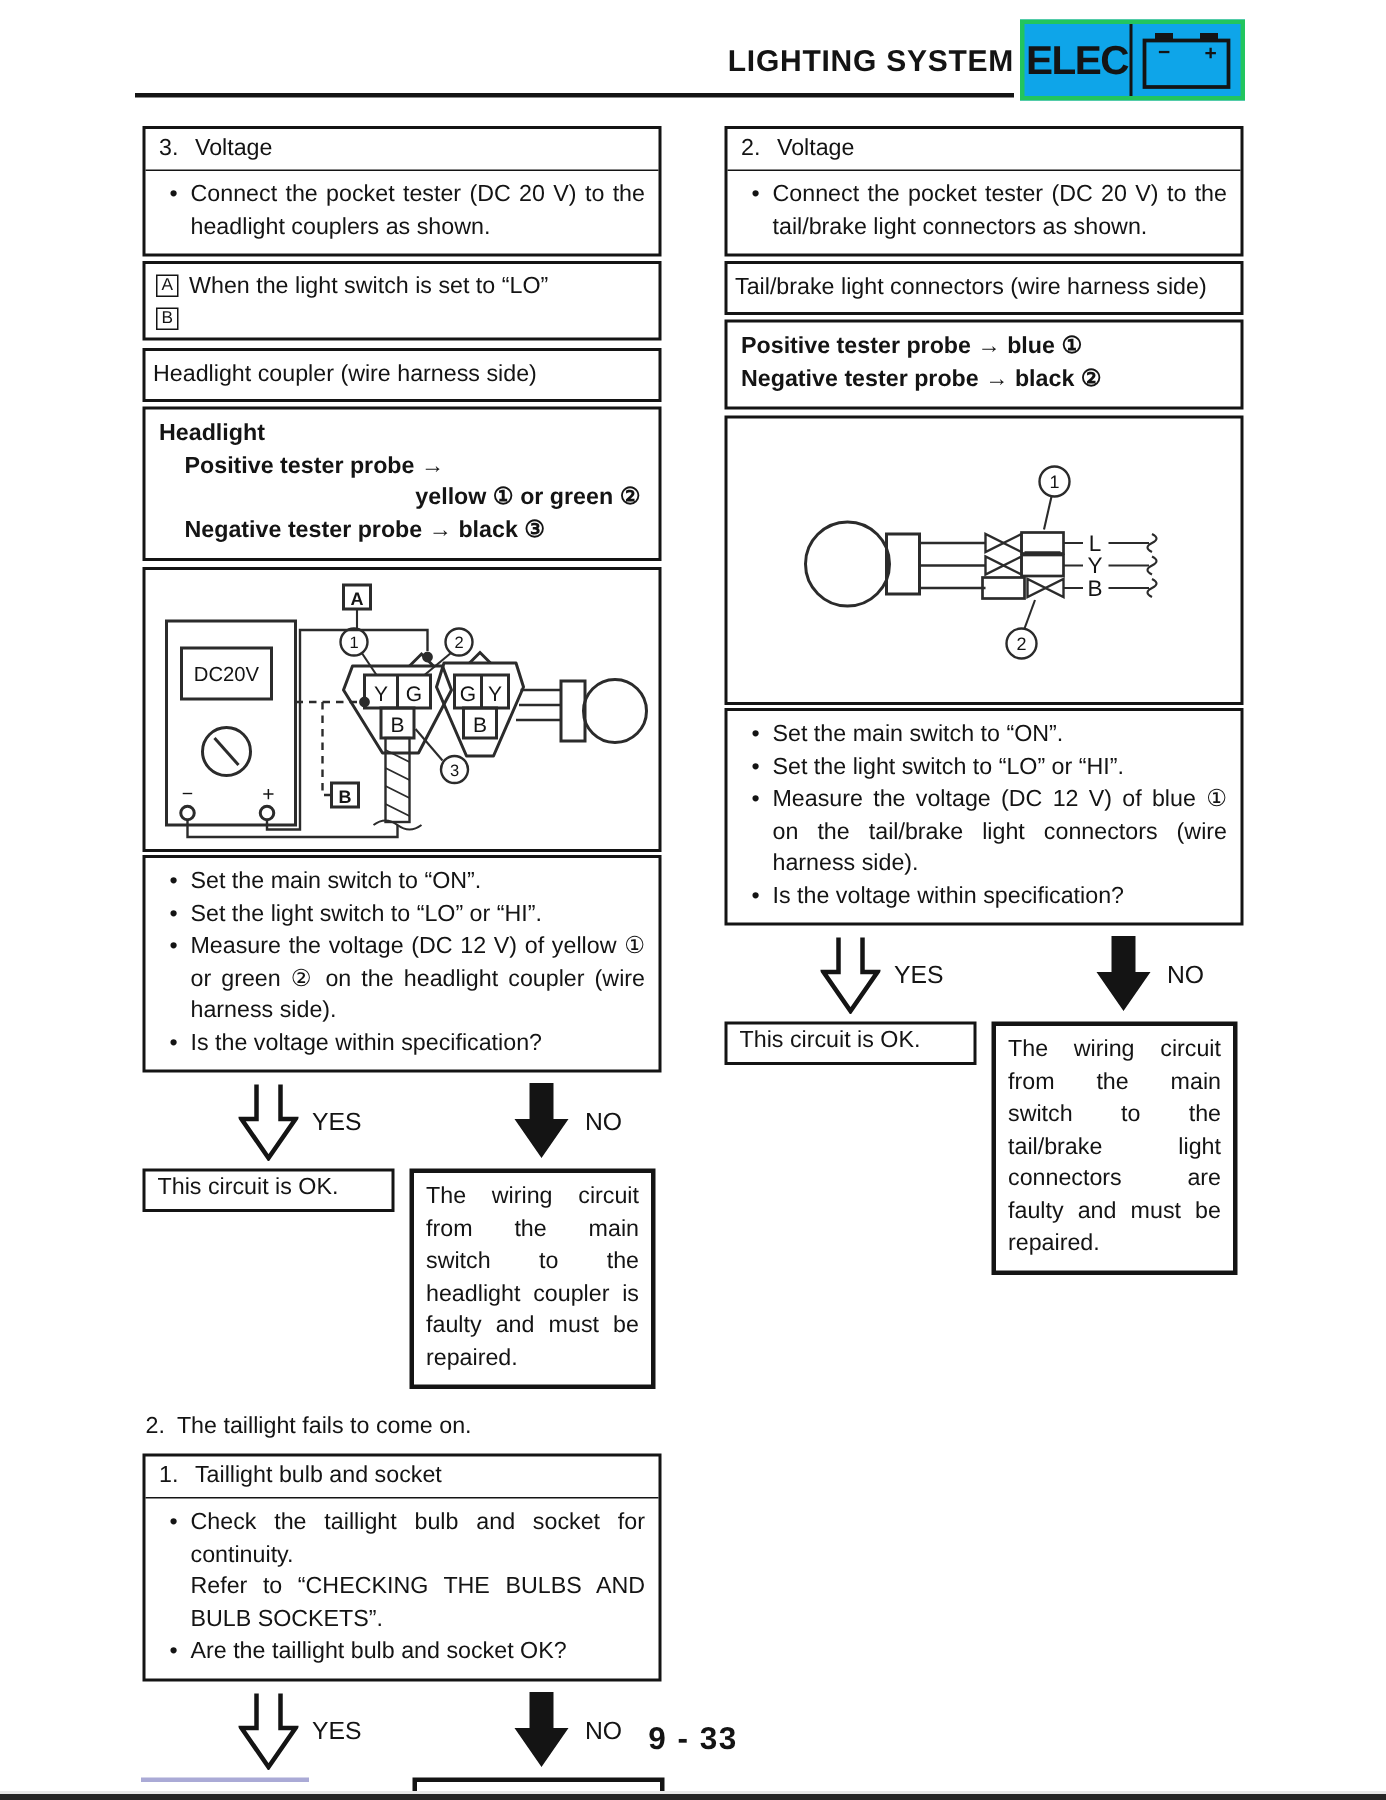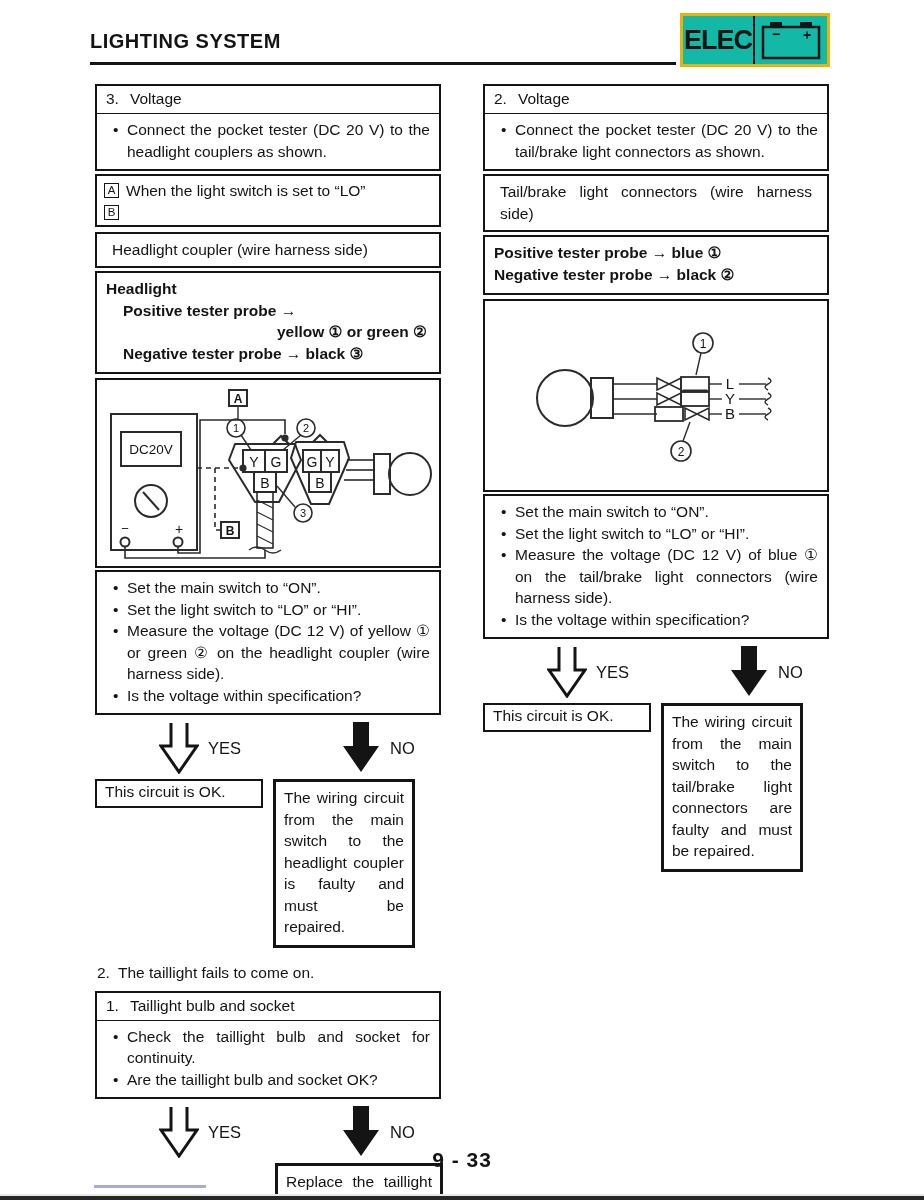--- a/index.html
+++ b/index.html
@@ -4,66 +4,66 @@
 <style>
   * { margin:0; padding:0; box-sizing:border-box; }
   html,body { width:924px; height:1200px; }
   body {
     position:relative; overflow:hidden; background:#ffffff;
     font-family:"Liberation Sans", sans-serif; color:#141414;
   }
   
   .hdr-title {
     position:absolute; left:90px; top:30px; width:586px;
-    text-align:left; font-size:20px; font-weight:bold; letter-spacing:.5px;
+    text-align:right; font-size:20px; font-weight:bold; letter-spacing:.5px;
     padding-bottom:9px; border-bottom:3px solid #141414;
   }
   .elec-badge {
     position:absolute; left:680px; top:13px; width:150px; height:54px;
-    border:3px solid #eab308; display:flex; background:#14b8a6;
+    border:3px solid #22c55e; display:flex; background:#0ea5e9;
   }
   .elec-cell {
     flex:0 0 72px; display:flex; align-items:center; justify-content:center;
     font-size:27px; font-weight:bold; border-right:2.5px solid #141414; letter-spacing:-1px;
   }
   .battery-cell { flex:1; display:flex; align-items:center; justify-content:center; }
   
   .col { position:absolute; top:84px; width:346px; }
   .col-left  { left:95px; }
   .col-right { left:483px; }
   .box { border:2px solid #141414; background:#fff; }
   .step-head {
     display:flex; gap:11px; padding:4px 9px 5px; font-size:15.5px;
     border-bottom:1.5px solid #141414;
   }
   .pad { padding:5px 9px 7px; }
   .bullets { list-style:none; font-size:15.5px; line-height:21.5px; }
   .bullets li { position:relative; padding-left:21px; text-align:justify; }
   .bullets li::before { content:"•"; position:absolute; left:7px; }
-  .note { font-size:15.5px; line-height:22px; padding:5px 15px; }
+  .note { font-size:15.5px; line-height:22px; padding:5px 5px; }
   .just { text-align:justify; }
   .tagline { display:flex; gap:7px; font-size:15.5px; line-height:22px; }
   .tagbox {
     flex:none; width:15px; height:15px; margin-top:3px;
     border:1.5px solid #141414; font-size:11.5px; line-height:13px; text-align:center;
   }
   .probe { font-size:15.5px; font-weight:bold; line-height:21.5px; padding:5px 9px 8px; }
   .ind { padding-left:17px; }
   .ralign { text-align:right; padding-right:3px; }
   .dbox { padding:0; line-height:0; }
   .mt2{margin-top:2px;} .mt3{margin-top:3px;} .mt4{margin-top:4px;} .mt5{margin-top:5px;}
   
   .arrow-row { position:relative; height:58px; margin-top:4px; }
   .arrow-g { position:absolute; top:3px; display:flex; align-items:center; }
   .arrow-yes { left:64px; } .arrow-no { left:246px; }
   .arrow-g .lbl { font-size:16.5px; margin-left:9px; margin-top:1px; }
   .result-row { display:flex; align-items:flex-start; margin-top:2px; }
   .ok-box { width:168px; border:2px solid #141414; padding:2px 8px 5px; font-size:15.5px; }
   .fail-box {
-    width:142px; margin-left:10px; border:3px solid #141414;
+    width:164px; margin-left:10px; border:3px solid #141414;
     padding:5px 8px 7px; font-size:15.5px; line-height:21.5px; text-align:justify;
   }
   .sec-head { display:flex; gap:8px; font-size:15.5px; margin:16px 0 9px 2px; }
   .replace-box {
     width:168px; margin-left:180px; margin-top:2px; border:3px solid #141414;
     padding:5px 8px 7px; font-size:15.5px; line-height:21.5px; text-align:justify;
   }
   
   .page-num {
     position:absolute; left:0; top:1148px; width:924px; text-align:center;
@@ -231,20 +231,21 @@
 
   <div class="box">
     <div class="step-head">
       <span>1.</span>
       <span>Taillight bulb and socket</span>
     </div>
     <div class="pad">
       <ul class="bullets">
         <li>
           <div>Check the taillight bulb and socket for continuity.</div>
+          <div>Refer to “CHECKING THE BULBS AND BULB SOCKETS”.</div>
         </li>
         <li>Are the taillight bulb and socket OK?</li>
       </ul>
     </div>
   </div>
 
   <div class="arrow-row">
     <div class="arrow-g arrow-yes">
       <svg width="40" height="52" viewBox="0 0 40 52">
         <path d="M12,1 V24 H2 L20,50 L38,24 H28 V1" fill="#fff" stroke="#141414" stroke-width="3"></path>

